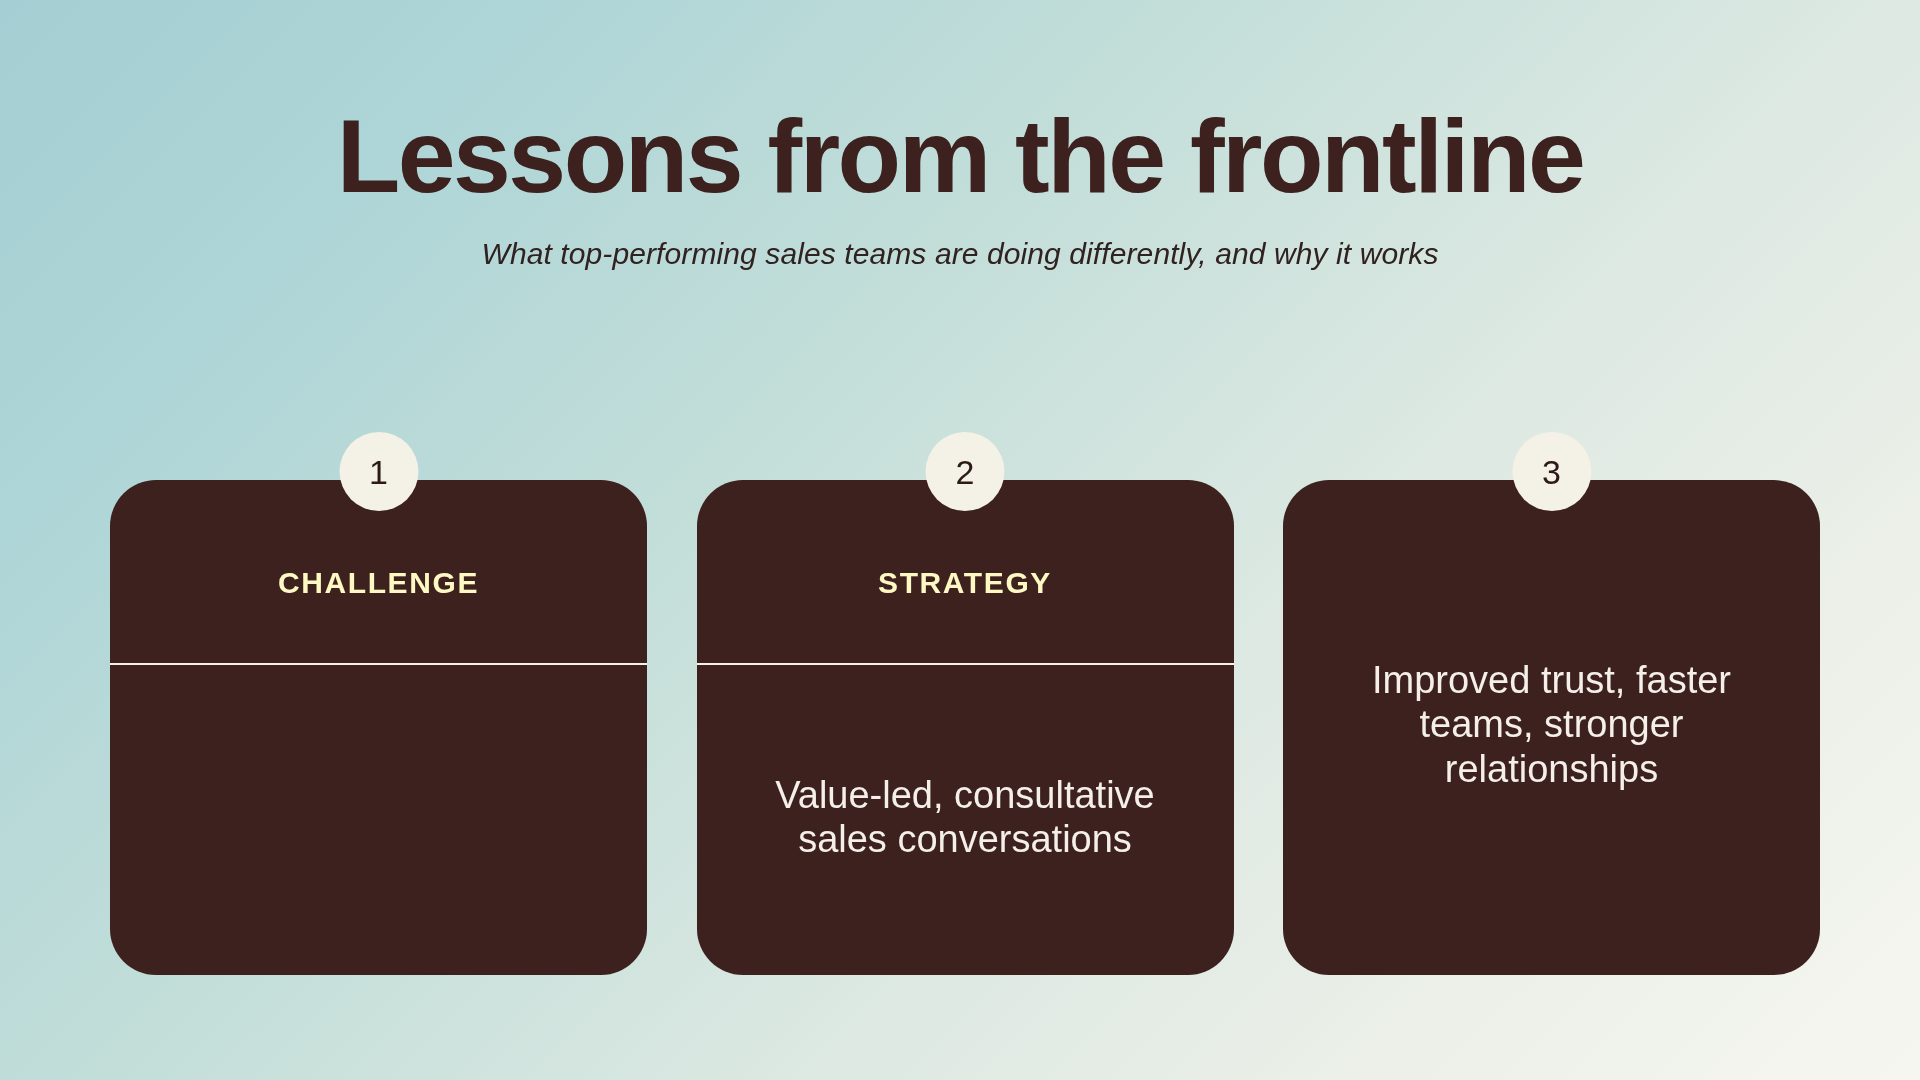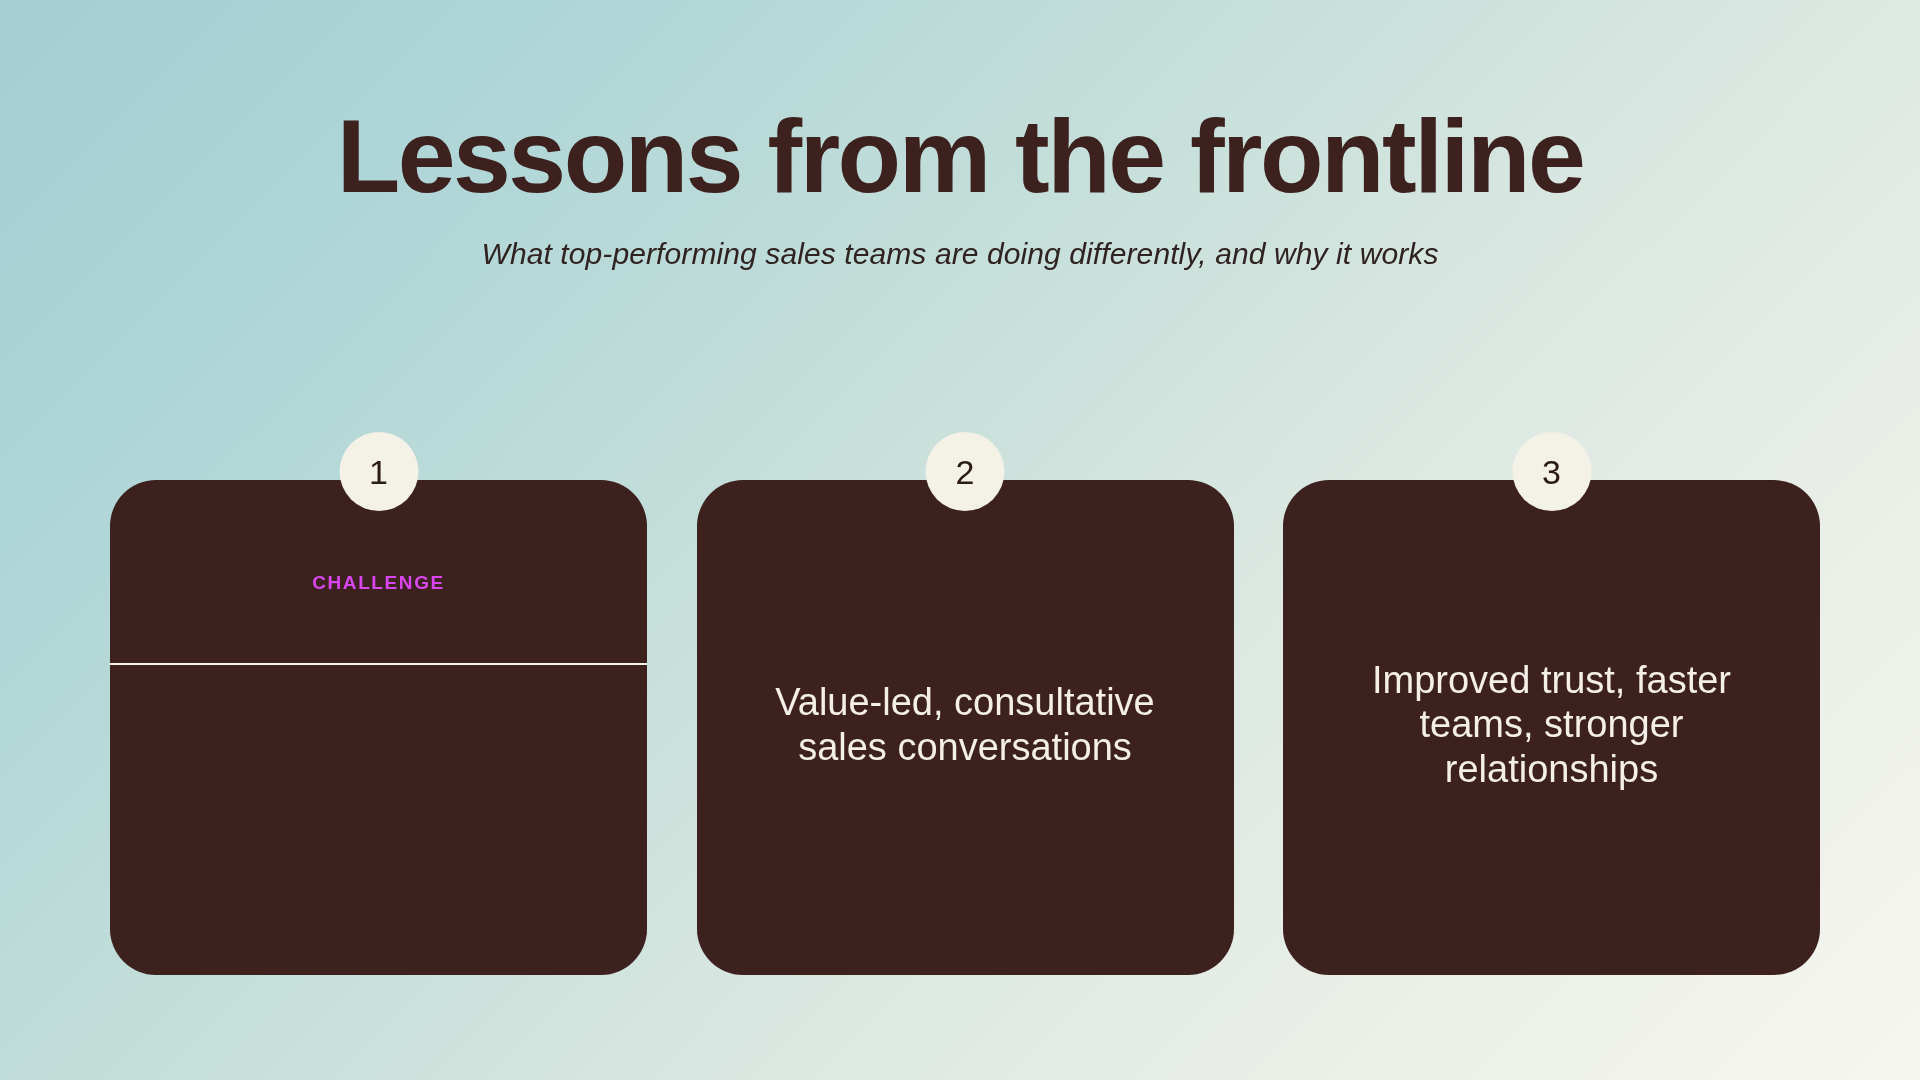--- a/index.html
+++ b/index.html
@@ -95,24 +95,24 @@
   .card-head {
     height: 185px;
     display: flex;
     align-items: center;
     justify-content: center;
     padding-top: 22px;
     border-bottom: 2px solid #f4f1e7;
   }
 
   .card-label {
-    font-size: 19px;
+    font-size: 30px;
     font-weight: 700;
     letter-spacing: 1.6px;
-    color: #d946ef;
+    color: #fef9c3;
     text-transform: uppercase;
   }
 
   .card-body {
     flex: 1;
     display: flex;
     align-items: center;
     justify-content: center;
     padding: 0 38px 6px 38px;
   }
@@ -137,20 +137,23 @@
 
   <div class="card">
     <div class="card-badge">1</div>
     <div class="card-head">
       <div class="card-label">CHALLENGE</div>
     </div>
   </div>
 
   <div class="card">
     <div class="card-badge">2</div>
+    <div class="card-head">
+      <div class="card-label">STRATEGY</div>
+    </div>
     <div class="card-body">
       <div class="card-text">Value-led, consultative sales conversations</div>
     </div>
   </div>
 
   <div class="card">
     <div class="card-badge">3</div>
     <div class="card-body">
       <div class="card-text">Improved trust, faster teams, stronger relationships</div>
     </div>

